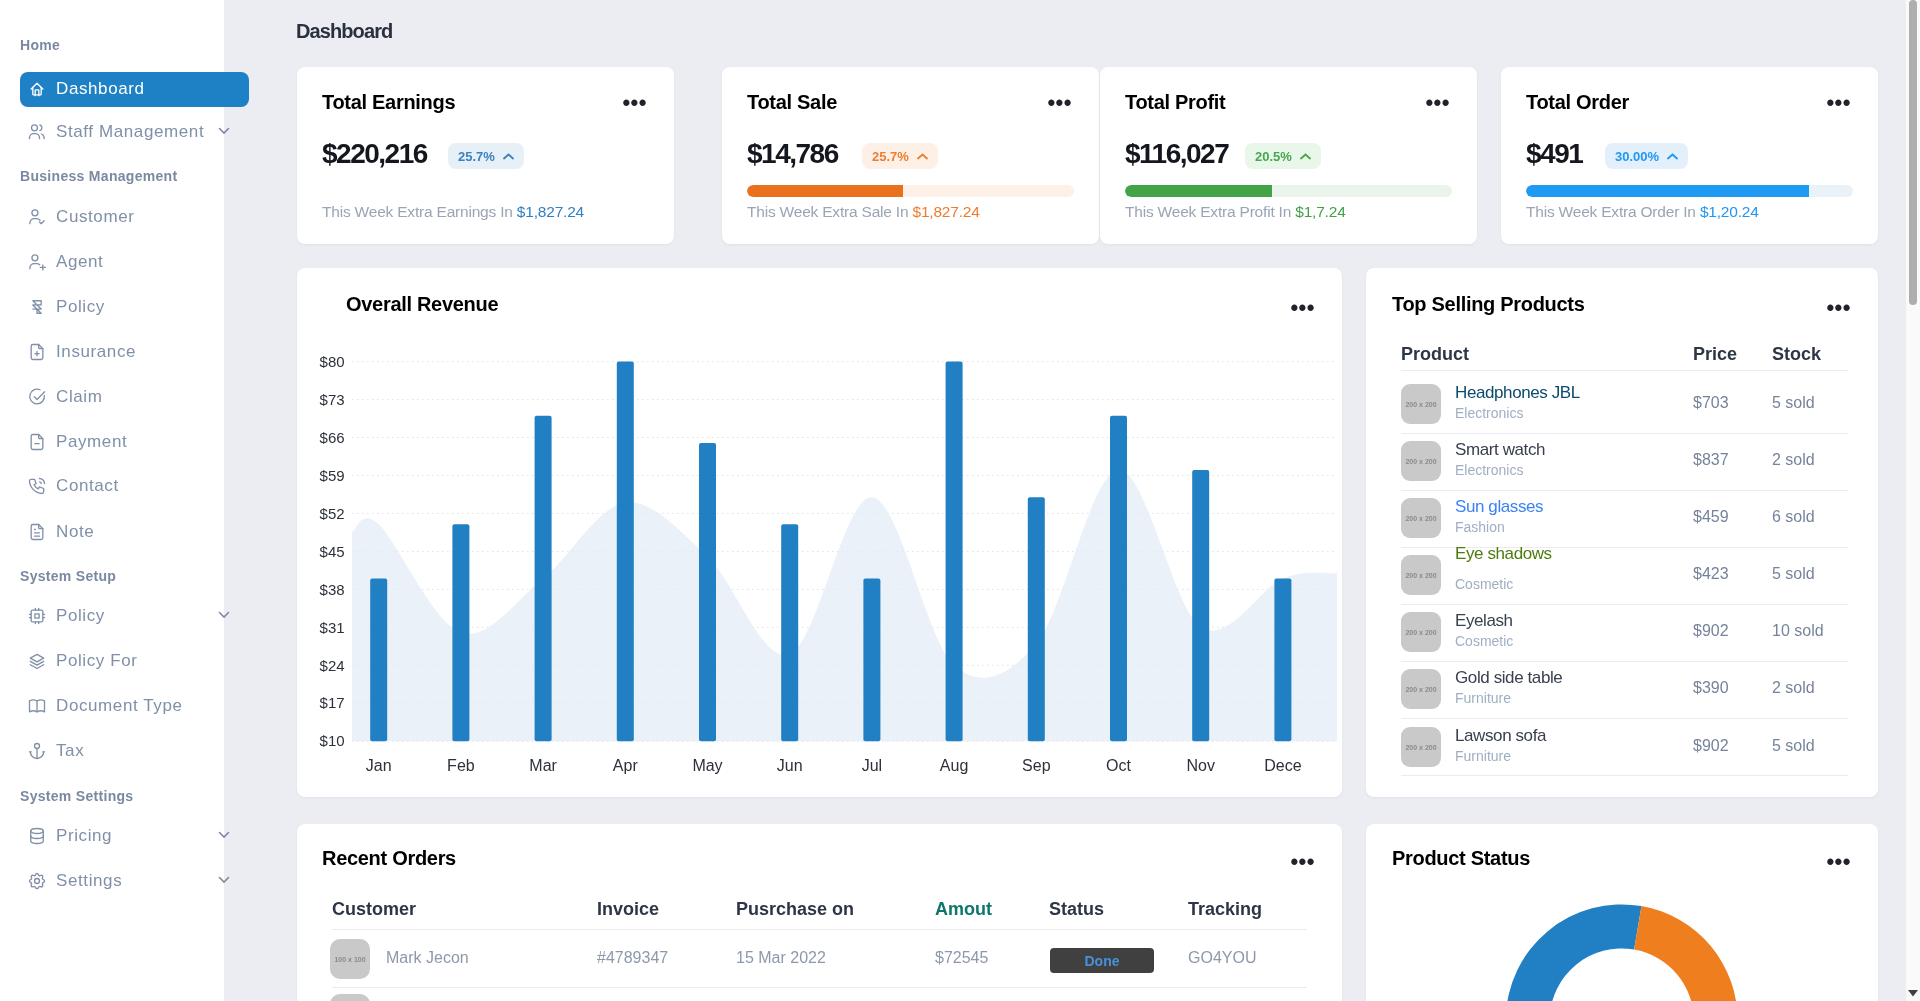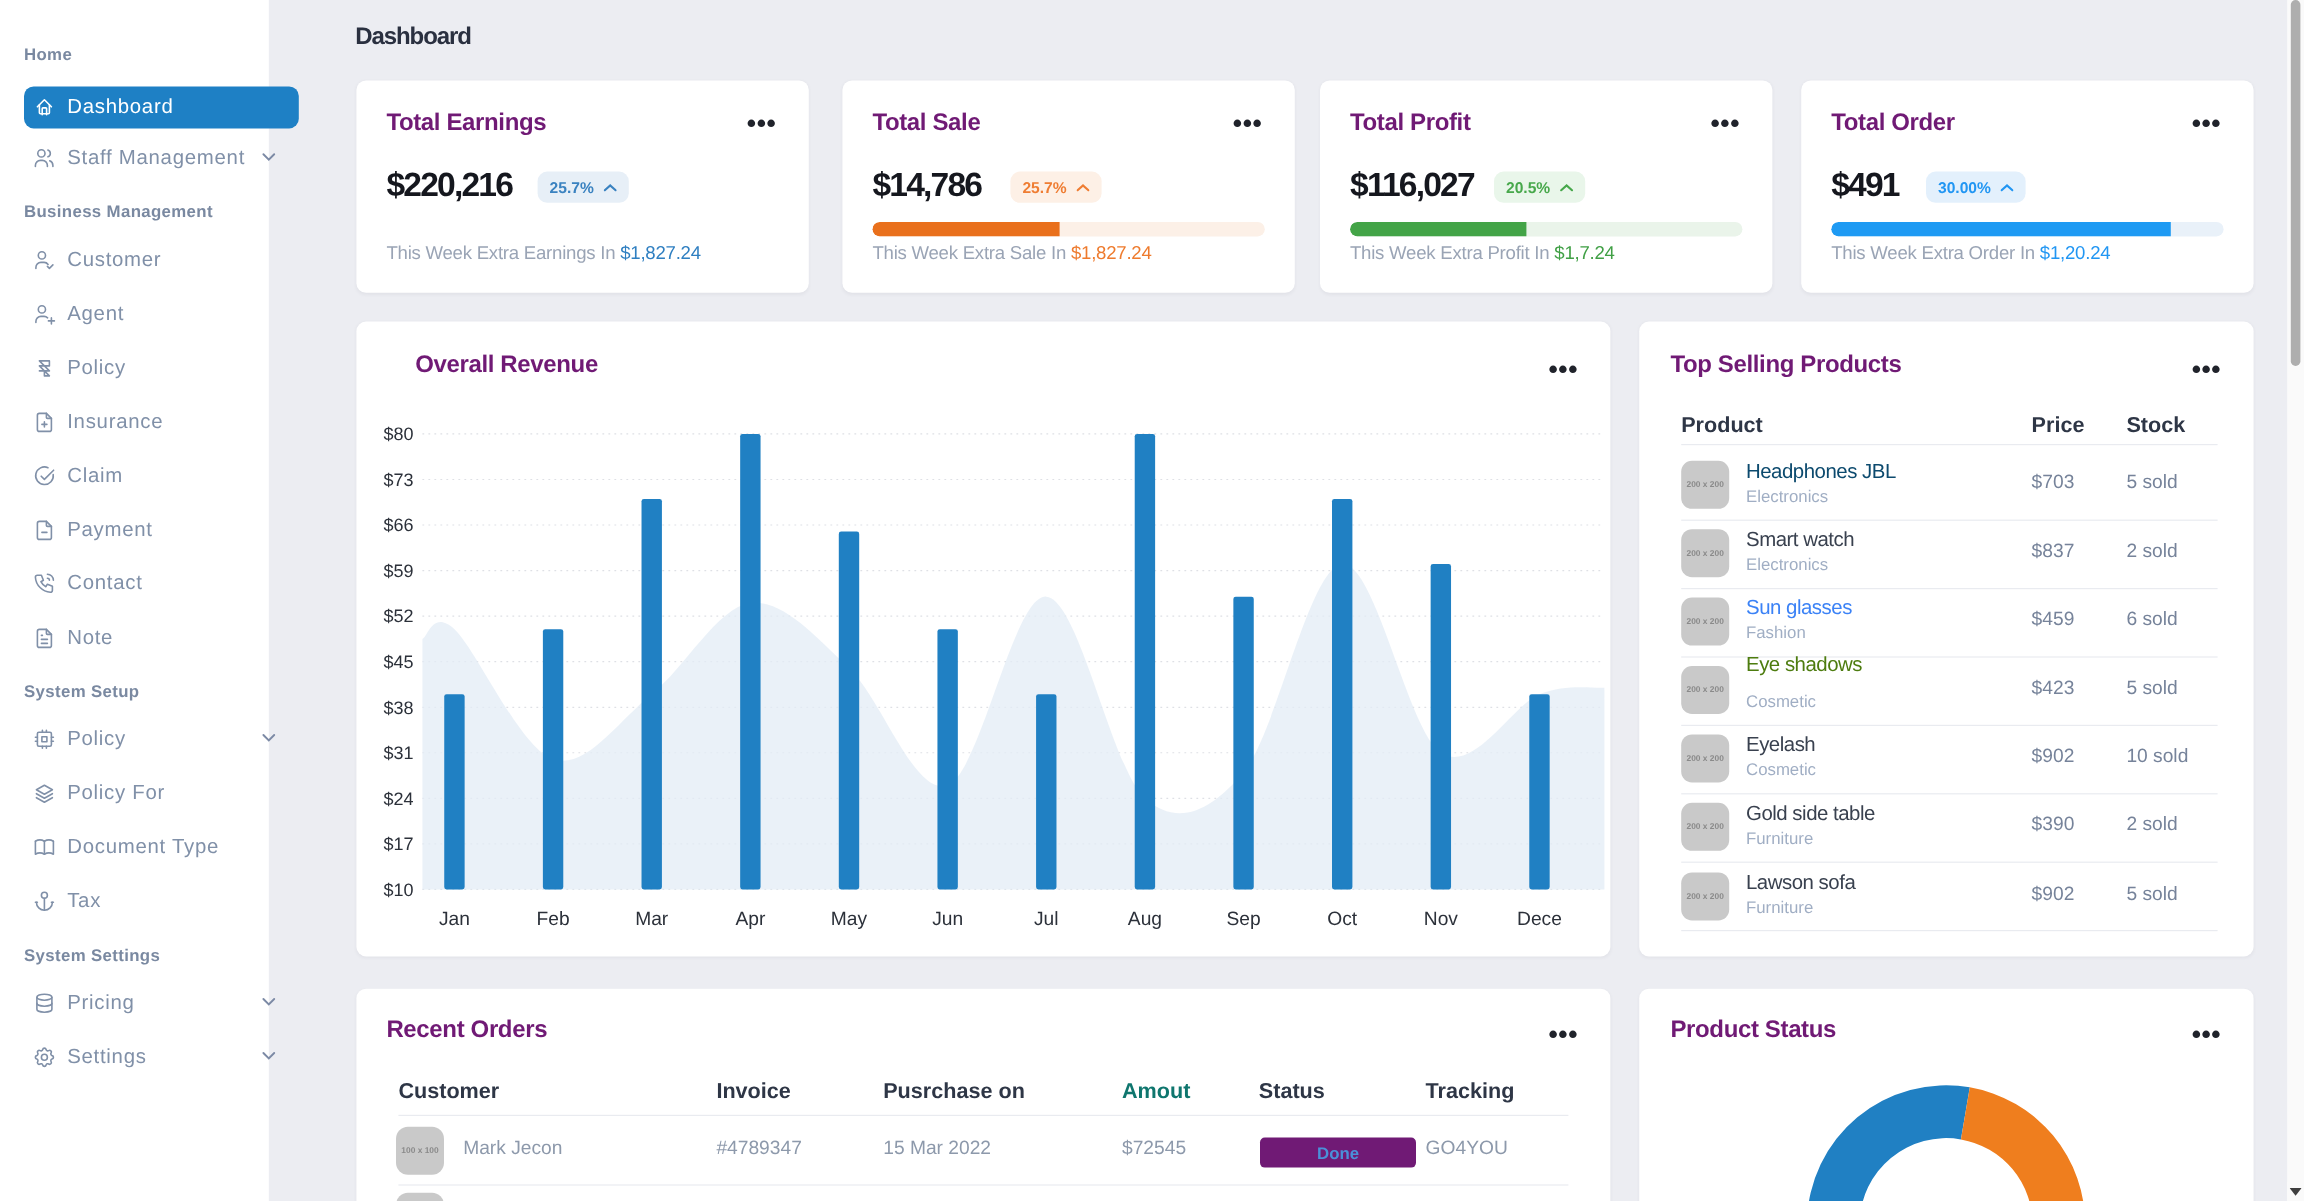--- a/index.html
+++ b/index.html
@@ -9,21 +9,21 @@
 #sidebar { position:absolute; left:0; top:0; width:224px; height:1001px; background:#fff; }
 .sec { position:absolute; left:20px; font-size:14px; font-weight:700; color:#7a89a1; letter-spacing:.3px; }
 .mi { position:absolute; left:20px; width:229px; height:35px; border-radius:8px; display:flex; align-items:center; color:#8090a8; font-size:17px; font-weight:400; letter-spacing:.6px; }
 .mi svg { margin-left:7px; margin-right:9px; flex:none; }
 .mi .chev { position:absolute; right:10px; top:50%; margin-top:-5px; }
 .mi.active { background:#1e80c5; color:#fff; }
 
 #main { position:absolute; left:270px; top:0; width:1636px; height:1001px; }
 .card { position:absolute; background:#fff; border-radius:8px; box-shadow:0 1px 3px rgba(30,40,60,.05); }
 h1.pagetitle { position:absolute; left:26px; top:20px; font-size:20px; font-weight:600; color:#2a3040; letter-spacing:-.9px; }
-.ctitle { position:absolute; left:25px; top:24px; font-size:20px; font-weight:600; color:#701a75; letter-spacing:-.3px;}
+.ctitle { position:absolute; left:25px; top:24px; font-size:20px; font-weight:600; color:#000000; letter-spacing:-.3px;}
 .dots { position:absolute; right:27px; top:23px; color:#20232b; font-size:22px; letter-spacing:.5px; font-weight:700; }
 
 .stat { width:377px; height:177px; top:67px; }
 .statval { position:absolute; left:25px; top:71px; font-size:28px; font-weight:700; color:#15171e; letter-spacing:-1.5px; }
 .badge { position:absolute; top:76px; height:26px; border-radius:8px; font-size:13px; font-weight:600; display:flex; align-items:center; padding:0 10px; gap:8px; }
 .badge svg { display:block; }
 .track { position:absolute; left:25px; top:118px; width:327px; height:12px; border-radius:7px; overflow:hidden; }
 .fill { height:100%; border-radius:7px 0 0 7px; }
 .stattxt { position:absolute; left:25px; top:136px; font-size:15.5px; color:#9aa4b5; letter-spacing:-.2px; }
 
@@ -135,21 +135,21 @@
 
   <div class="card stat" style="left:27px;">
     <div class="ctitle">Total Earnings</div>
       <div class="dots">•••</div>
     <div class="statval">$220,216</div>
     <div class="badge" style="left:151px; background:#e7eff7; color:#3a82c0;">25.7%<svg width="11" height="7" viewBox="0 0 11 7" fill="none" stroke="#3a82c0" stroke-width="1.8" stroke-linecap="round">
           <path d="M1 5.5 L5.5 1.5 L10 5.5"></path>
         </svg></div>
     <div class="stattxt">This Week Extra Earnings In <span style="color:#2f7fc1">$1,827.24</span></div>
   </div>
-  <div class="card stat" style="left:432px;">
+  <div class="card stat" style="left:452px;">
     <div class="ctitle">Total Sale</div>
       <div class="dots">•••</div>
     <div class="statval">$14,786</div>
     <div class="badge" style="left:140px; background:#fdf0e6; color:#ef7d33;">25.7%<svg width="11" height="7" viewBox="0 0 11 7" fill="none" stroke="#ef7d33" stroke-width="1.8" stroke-linecap="round">
           <path d="M1 5.5 L5.5 1.5 L10 5.5"></path>
         </svg></div>
     <div class="track" style="background:#fcf0e7;">
         <div class="fill" style="width:47.6%; background:#e9701c;"></div>
       </div>
     <div class="stattxt">This Week Extra Sale In <span style="color:#ee7b2e">$1,827.24</span></div>
@@ -300,21 +300,21 @@
     <div style="position:absolute; left:439px; top:75px; font-size:18px; font-weight:600; color:#2e3646;">Pusrchase on</div>
     <div style="position:absolute; left:638px; top:75px; font-size:18px; font-weight:600; color:#0f766e;text-align:right;">Amout</div>
     <div style="position:absolute; left:752px; top:75px; font-size:18px; font-weight:600; color:#2e3646;">Status</div>
     <div style="position:absolute; left:891px; top:75px; font-size:18px; font-weight:600; color:#2e3646;">Tracking</div>
     <div class="hline" style="left:35px; top:105px; width:975px;"></div>
     <div style="position:absolute; left:33px; top:115px;" class="thumb t40b">100 x 100</div>
     <div style="position:absolute; left:89px; top:125px; font-size:16px; color:#8d99ab;">Mark Jecon</div>
     <div style="position:absolute; left:300px; top:125px; font-size:16px; color:#8d99ab;">#4789347</div>
     <div style="position:absolute; left:439px; top:125px; font-size:16px; color:#8d99ab;">15 Mar 2022</div>
     <div style="position:absolute; left:638px; top:125px; font-size:16px; color:#8d99ab;">$72545</div>
-    <div style="position:absolute; left:753px; top:124px; width:130px; height:25px; background:#701a75; color:#4a90d9; font-size:14px; font-weight:600; border-radius:4px; display:flex; align-items:center; justify-content:center;">Done</div>
+    <div style="position:absolute; left:753px; top:124px; width:104px; height:25px; background:#404040; color:#4a90d9; font-size:14px; font-weight:600; border-radius:4px; display:flex; align-items:center; justify-content:center;">Done</div>
     <div style="position:absolute; left:891px; top:125px; font-size:16px; color:#8d99ab;">GO4YOU</div>
     <div class="hline" style="left:35px; top:163px; width:975px;"></div>
     <div style="position:absolute; left:33px; top:170px;" class="thumb t40b">100 x 100</div>
   </div>
 
   <div class="card" style="left:1096px; top:824px; width:512px; height:420px;">
     <div class="ctitle" style="left:26px; top:23px;">Product Status</div>
       <div class="dots" style="top:25px;">•••</div>
     <svg width="512" height="177" viewBox="0 0 512 177" style="position:absolute;left:0;top:0;">
       <path d="M275.5 82.1 A116 116 0 1 0 271.9 311.3 L265.8 267.7 A72 72 0 1 1 268.1 125.5 Z" fill="#2080c3"></path>

